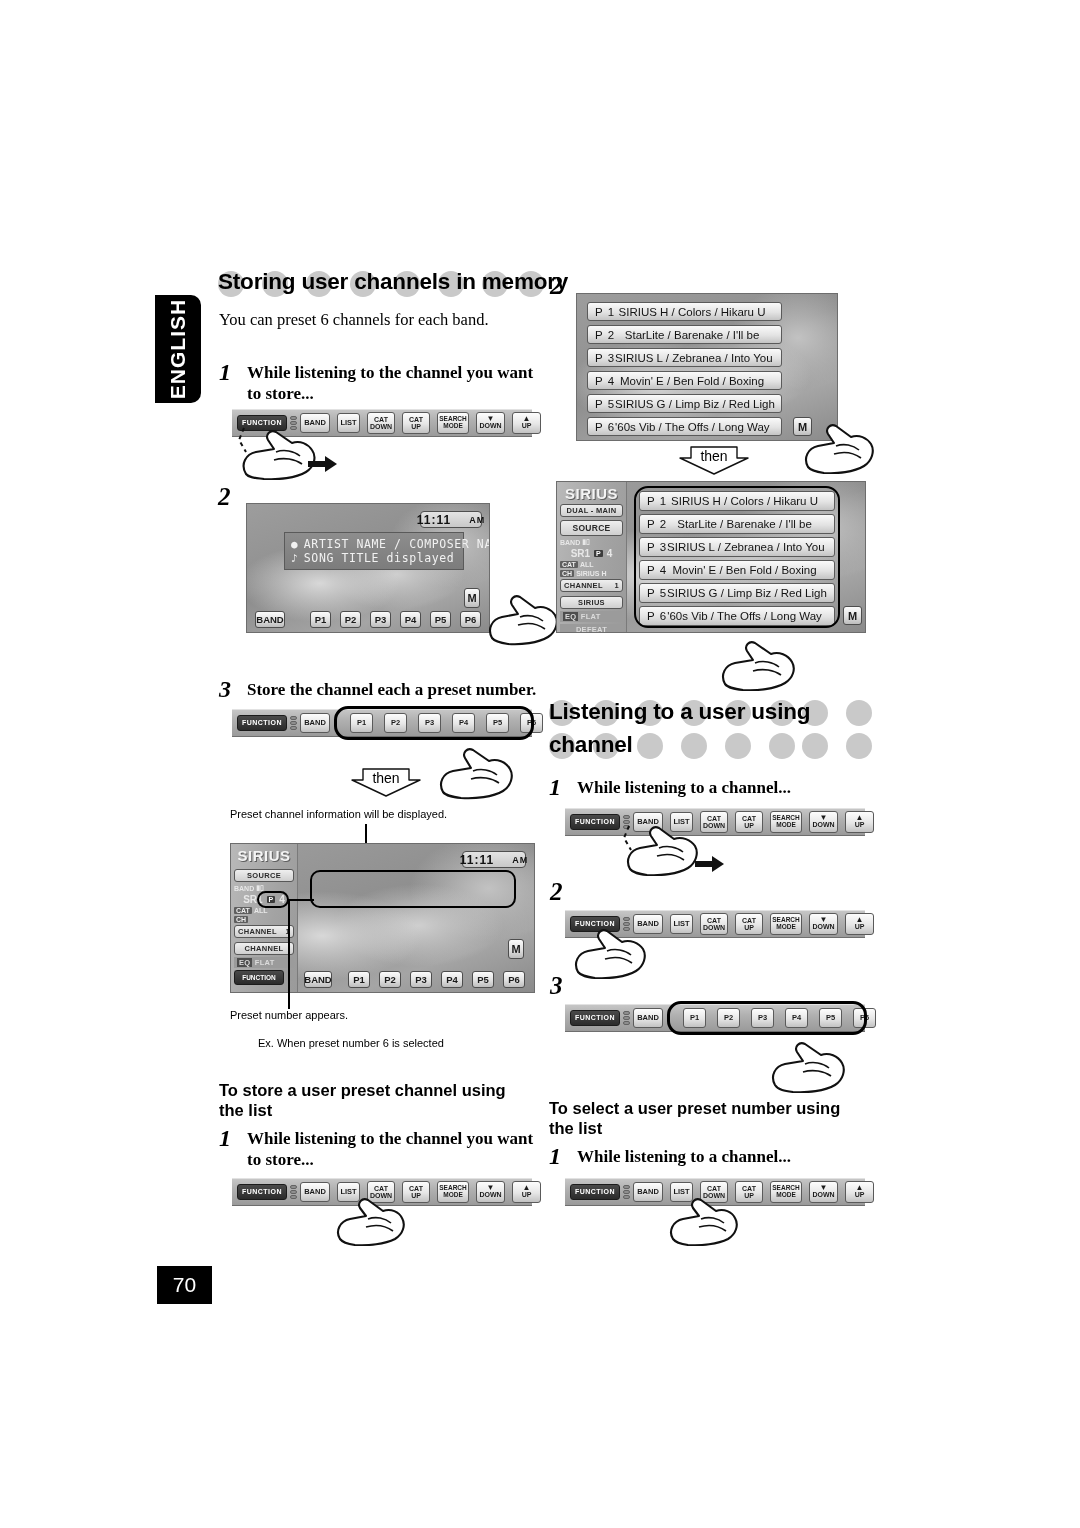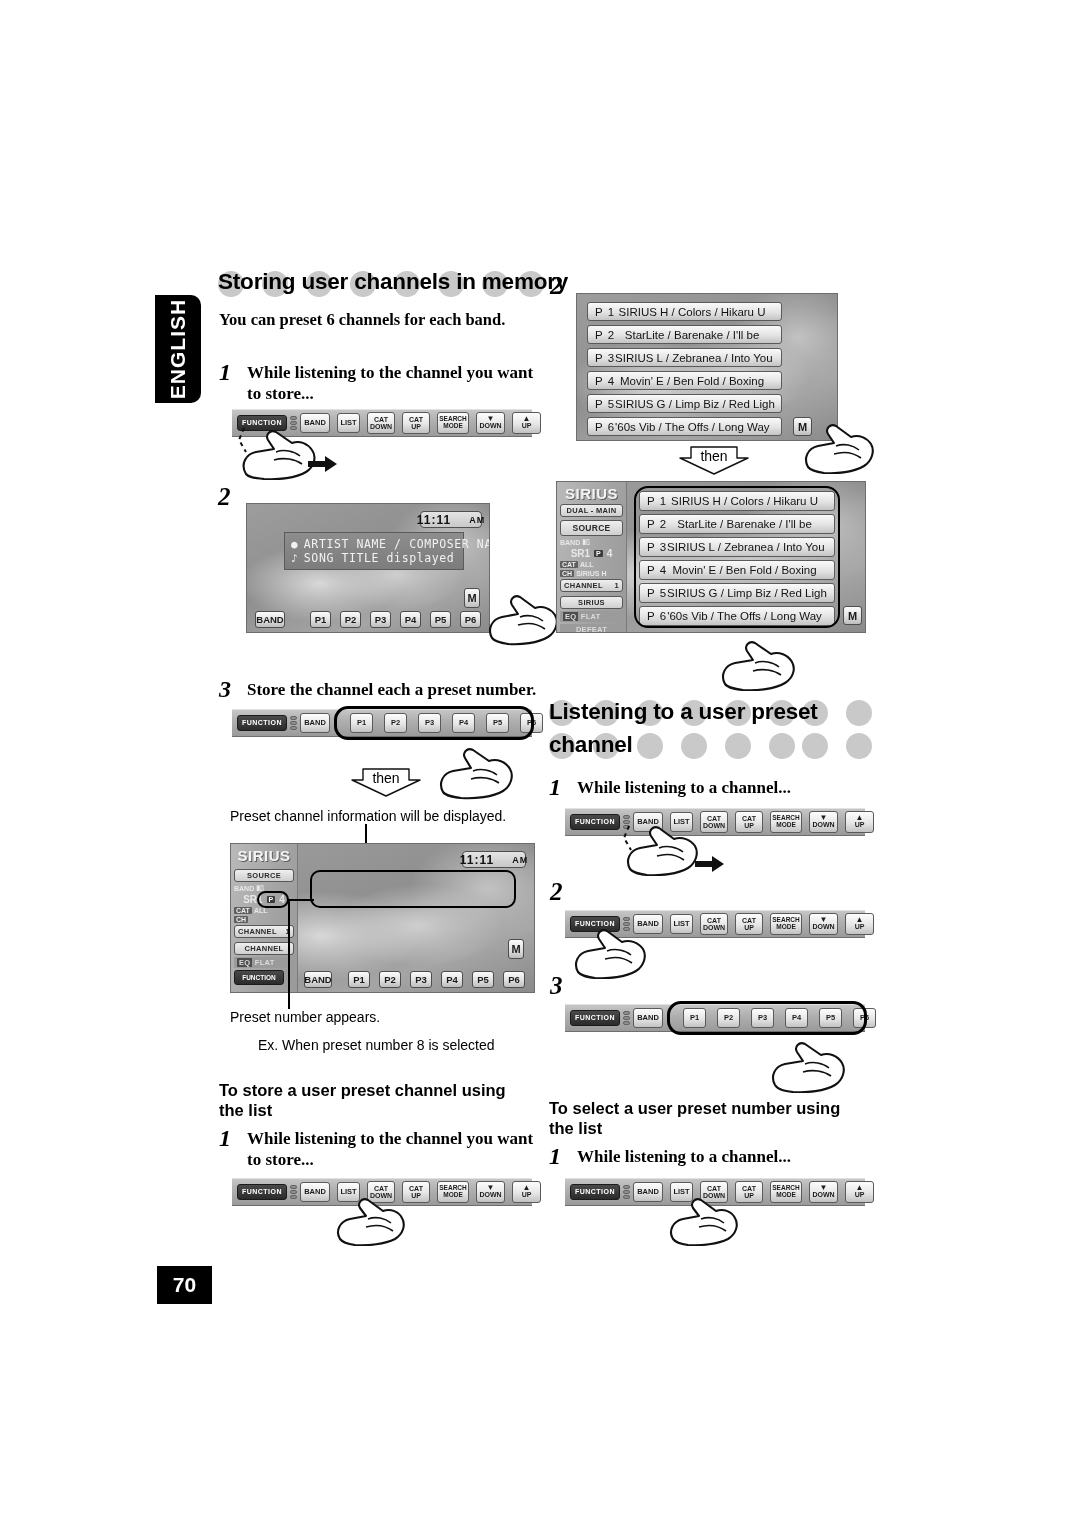--- a/index.html
+++ b/index.html
@@ -53,21 +53,21 @@
 
   
   .body-serif {
     position:absolute;
     font-family:"Liberation Serif", serif;
     font-size:16.5px; color:#000;
   }
   .body-sans {
     position:absolute;
     font-family:"Liberation Sans", sans-serif;
-    font-size:14px; color:#000;
+    font-size:11px; color:#000;
   }
   .sub-head {
     position:absolute;
     font-family:"Liberation Sans", sans-serif;
     font-weight:bold; font-size:16.5px; color:#000;
     line-height:20px;
   }
 
   
   .step { position:absolute; }
@@ -269,21 +269,21 @@
 
   
   .rule { position:absolute; background:#000; }
 
   
   #page-num {
     position:absolute; left:157px; top:1266px;
     width:55px; height:38px;
     background:#000; color:#fff;
     font-family:"Liberation Sans", sans-serif;
-    font-weight:bold; font-size:21px;
+    font-weight:normal; font-size:21px;
     display:flex; align-items:center; justify-content:center;
   }
 </style>
 </head>
 <body>
 
 <div id="english-tab">
   <span class="txt">ENGLISH</span>
 </div>
 
@@ -294,21 +294,21 @@
     <span class="dot" style="left:88px; top:4px;  width:26px; height:26px;"></span>
     <span class="dot" style="left:132px;top:4px;  width:26px; height:26px;"></span>
     <span class="dot" style="left:176px;top:4px;  width:26px; height:26px;"></span>
     <span class="dot" style="left:220px;top:4px;  width:26px; height:26px;"></span>
     <span class="dot" style="left:264px;top:4px;  width:26px; height:26px;"></span>
     <span class="dot" style="left:300px;top:4px;  width:26px; height:26px;"></span>
   </div>
   <span class="label">Storing user channels in memory</span>
 </div>
 
-<div class="body-serif" style="left:219px; top:310px; width:320px;font-weight:bold;">You can preset 6 channels for each band.</div>
+<div class="body-serif" style="left:219px; top:310px; width:320px;">You can preset 6 channels for each band.</div>
 
 <div class="step" style="left:219px; top:362px; width:320px;">
   <span class="num">1</span>
   <span class="title">While listening to the channel you want to store...</span>
 </div>
 
 <div class="ctrlbar" style="left:232px; top:409px; width:300px; height:28px; padding:0 5px;">
   <div class="key dark" style="width:50px; height:16px; font-size:7px; letter-spacing:0.5px;">FUNCTION</div>
   <div class="leds" style="margin:0 3px;">
       <i></i>
@@ -494,21 +494,21 @@
     <div class="soft-key" style="width:22px; height:17px; margin-left:9px;">P5</div>
     <div class="soft-key" style="width:22px; height:17px; margin-left:9px;">P6</div>
   </div>
 </div>
 
 <div style="position:absolute; left:257px; top:891px; width:32px; height:17px; border:2px solid #000; border-radius:9px;"></div>
 <div class="rule" style="left:288px; top:899px; width:26px; height:2px;"></div>
 <div class="rule" style="left:288px; top:899px; width:2px; height:110px;"></div>
 
 <div class="body-sans" style="left:230px; top:1009px;">Preset number appears.</div>
-<div class="body-sans" style="left:258px; top:1037px;">Ex. When preset number 8 is selected</div>
+<div class="body-sans" style="left:258px; top:1037px;">Ex. When preset number 6 is selected</div>
 
 <div class="sub-head" style="left:219px; top:1080px; width:310px;">To store a user preset channel using the list</div>
 
 <div class="step" style="left:219px; top:1128px; width:320px;">
   <span class="num">1</span>
   <span class="title">While listening to the channel you want to store...</span>
 </div>
 
 <div class="ctrlbar" style="left:232px; top:1178px; width:300px; height:28px; padding:0 5px;">
   <div class="key dark" style="width:50px; height:16px; font-size:7px; letter-spacing:0.5px;">FUNCTION</div>
@@ -683,21 +683,21 @@
     <span class="dot" style="left:297px;top:5px; width:26px; height:26px;"></span>
     <span class="dot" style="left:0px;  top:38px; width:26px; height:26px;"></span>
     <span class="dot" style="left:44px; top:38px; width:26px; height:26px;"></span>
     <span class="dot" style="left:88px; top:38px; width:26px; height:26px;"></span>
     <span class="dot" style="left:132px;top:38px; width:26px; height:26px;"></span>
     <span class="dot" style="left:176px;top:38px; width:26px; height:26px;"></span>
     <span class="dot" style="left:220px;top:38px; width:26px; height:26px;"></span>
     <span class="dot" style="left:253px;top:38px; width:26px; height:26px;"></span>
     <span class="dot" style="left:297px;top:38px; width:26px; height:26px;"></span>
   </div>
-  <span class="label">Listening to a user preset</span>
+  <span class="label">Listening to a user using</span>
   <span class="label">channel</span>
 </div>
 
 <div class="step" style="left:549px; top:777px; width:330px;">
   <span class="num">1</span>
   <span class="title">While listening to a channel...</span>
 </div>
 
 <div class="ctrlbar" style="left:565px; top:808px; width:300px; height:28px; padding:0 5px;">
   <div class="key dark" style="width:50px; height:16px; font-size:7px; letter-spacing:0.5px;">FUNCTION</div>

